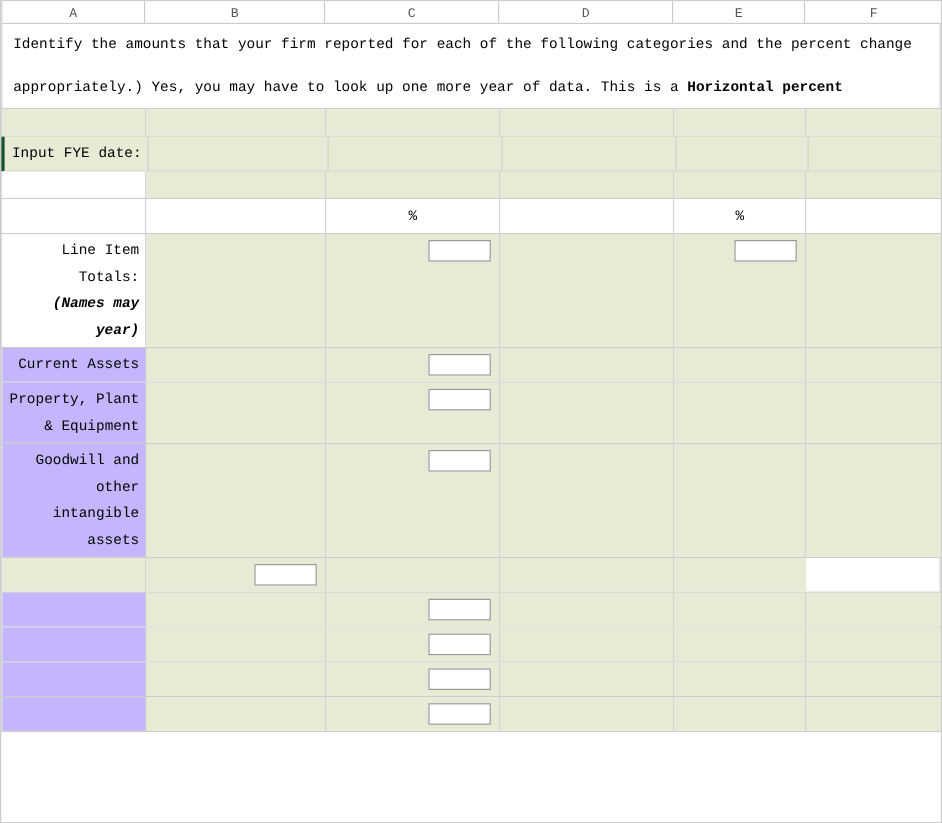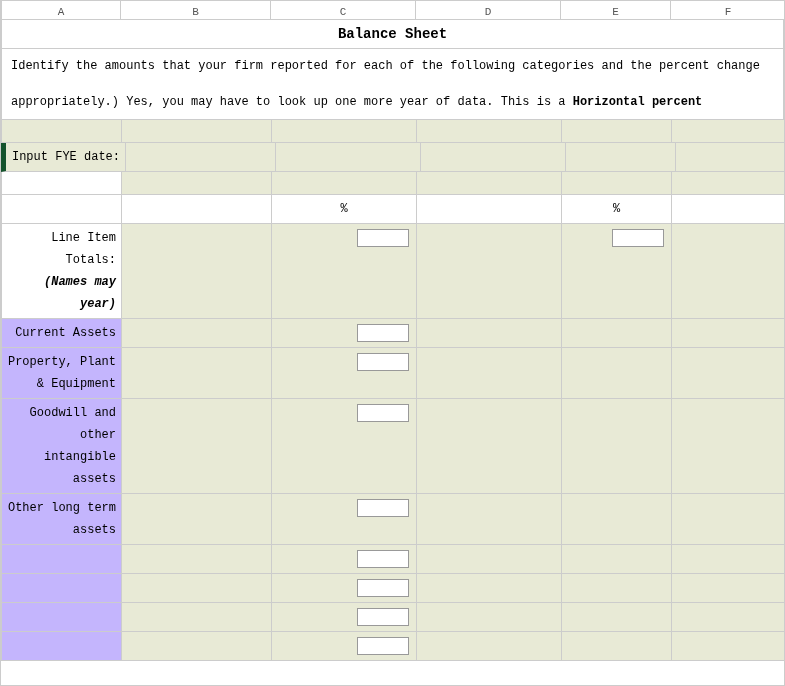--- a/index.html
+++ b/index.html
@@ -97,21 +97,21 @@
       background: #c4b5fd;
       font-size: 12px;
       font-family: Liberation Mono, monospace;
     }
 
     
     .fye-row {
       display: grid;
       grid-template-columns: 120px 150px 145px 145px 110px 115px;
       border-bottom: 1px solid #ccc;
-      border-left: 5px solid #14532d;
+      border-left: 3px solid #14532d;
       border-right: 1px solid #ccc;
       background: #e8ead6;
       min-height: 28px;
     }
 
     
     .percent-row {
       display: grid;
       grid-template-columns: 120px 150px 145px 145px 110px 115px;
       border-bottom: 1px solid #ccc;
@@ -138,23 +138,20 @@
 
   <div class="col-headers">
     <div class="col-header">A</div>
     <div class="col-header">B</div>
     <div class="col-header">C</div>
     <div class="col-header">D</div>
     <div class="col-header">E</div>
     <div class="col-header">F</div>
   </div>
 
-  <div class="title-row">
-    <span>Balance Sheet</span>
-  </div>
 
   <div class="description-row">
     <span>Identify the amounts that your firm reported for each of the following categories and the percent change</span><br>
     <br>
     <span>appropriately.) Yes, you may have to look up one more year of data. This is a</span>
     <strong><span>Horizontal percent</span></strong>
   </div>
 
   <div class="grid-row" style="min-height:10px;">
     <div class="cell" style="background:#e8ead6;"></div>
@@ -257,23 +254,20 @@
     <div class="cell cell-input"></div>
     <div class="cell cell-input">
       <div class="small-input"></div>
     </div>
     <div class="cell cell-input"></div>
     <div class="cell cell-input"></div>
     <div class="cell cell-input"></div>
   </div>
 
   <div class="grid-row" style="min-height:24px;">
-    <div class="cell cell-label">
-      <span>Other long term assets</span>
-    </div>
     <div class="cell cell-input"></div>
     <div class="cell cell-input">
       <div class="small-input"></div>
     </div>
     <div class="cell cell-input"></div>
     <div class="cell cell-input"></div>
     <div class="cell cell-input"></div>
   </div>
 
   <div class="grid-row" style="min-height:22px;">

